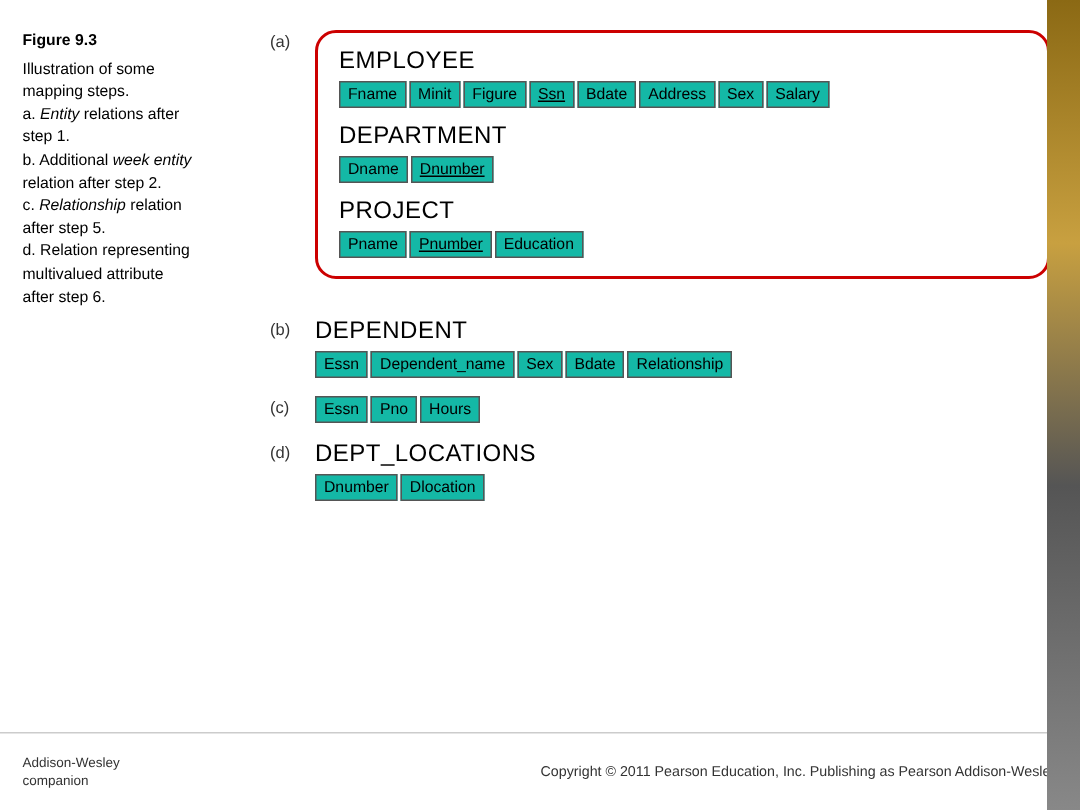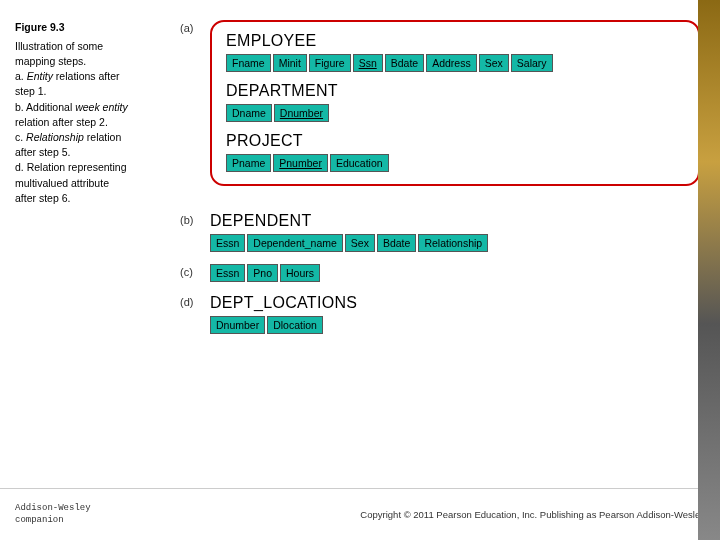--- a/index.html
+++ b/index.html
@@ -113,21 +113,20 @@
       display: flex;
       align-items: center;
       justify-content: space-between;
       height: 52px;
     }
 
     .footer-left {
       display: flex;
       align-items: center;
       gap: 8px;
-      font-family: Liberation Mono, monospace;
     }
 
     .pearson-logo {
       width: 44px;
       height: 36px;
       background: #003087;
       border-radius: 3px;
       display: flex;
       align-items: center;
       justify-content: center;

